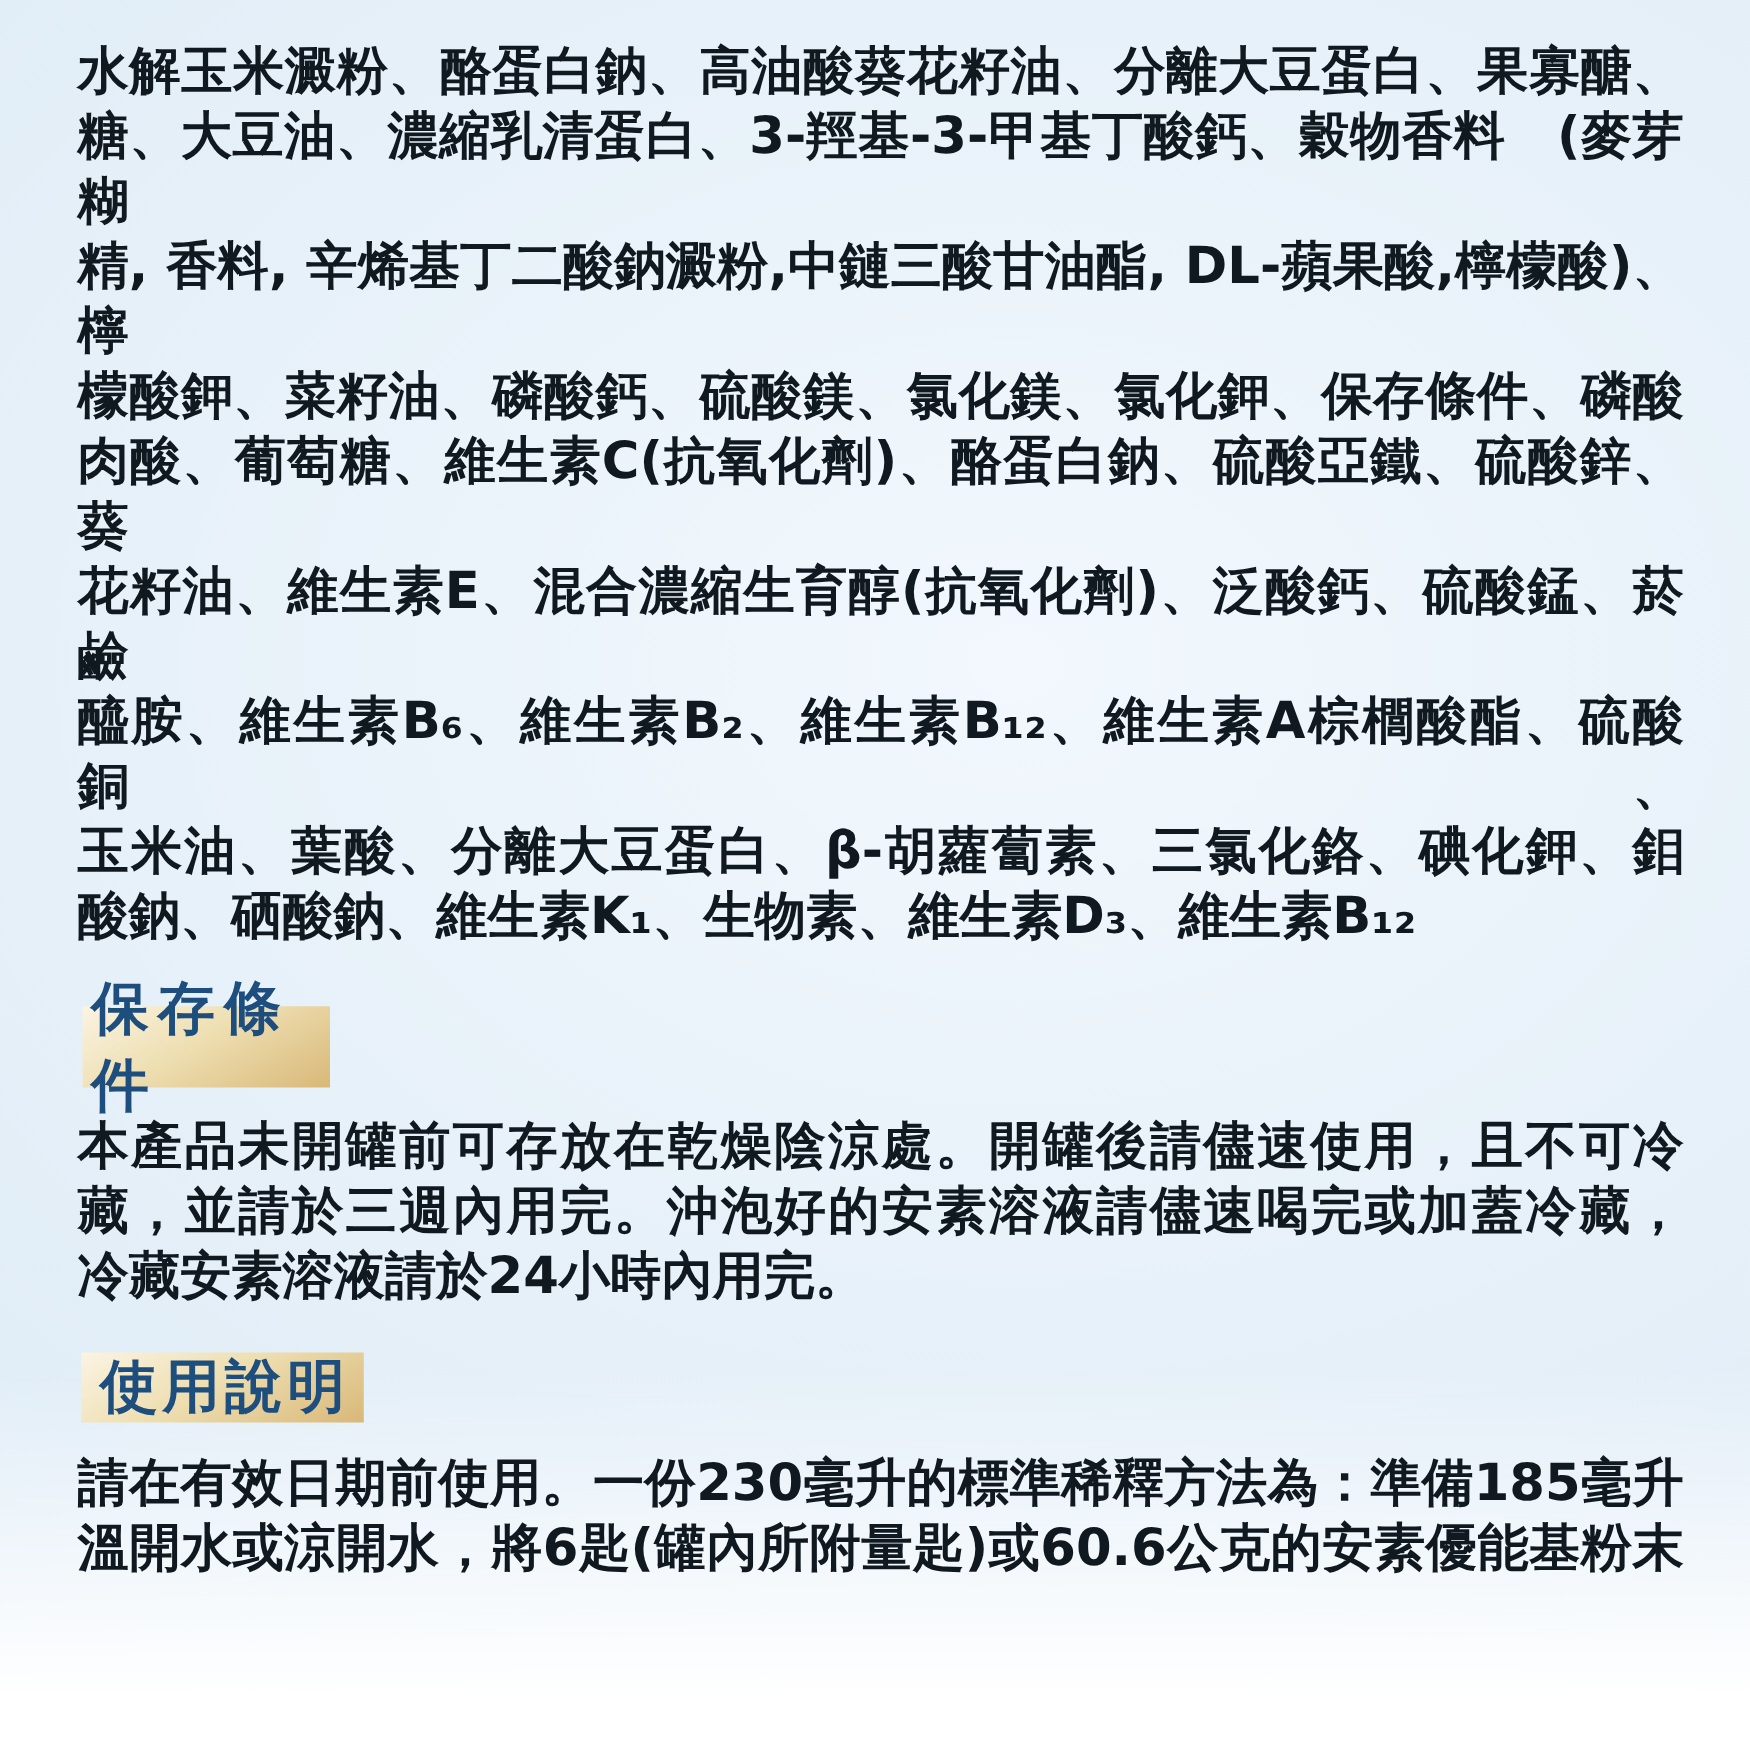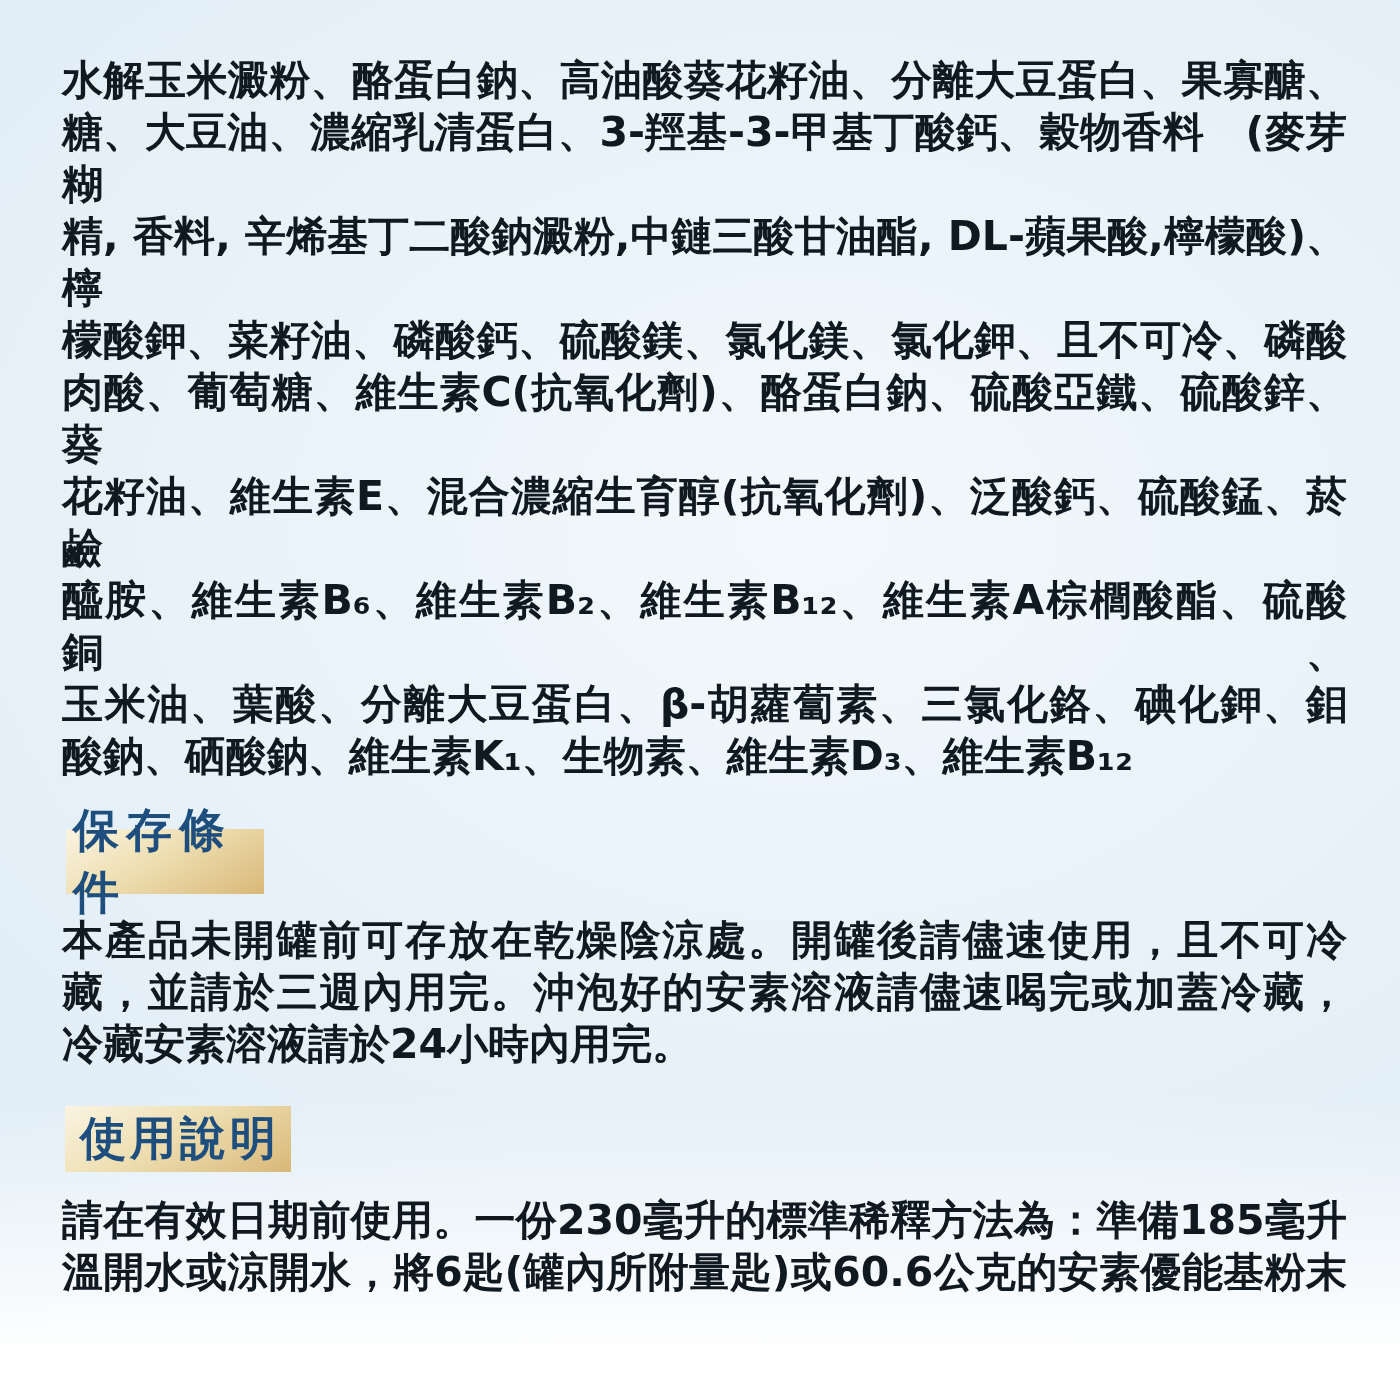--- a/index.html
+++ b/index.html
@@ -14,42 +14,42 @@
 
   .tbox {
     display:flex; align-items:center; justify-content:center;
     background:linear-gradient(150deg, #faf4e2 0%, #eedfb2 45%, #d9b878 100%);
     color:#1d4e7e; font-weight:bold;
   }
   .tbox.s1 { width:241px; height:57px; margin-left:5px; font-size:45px;
              letter-spacing:16px; padding-left:16px; box-sizing:border-box; }
   .tbox.s2 { width:198px; height:65px; margin-left:4px; margin-top:47px; font-size:46px;
              letter-spacing:7px; padding-left:7px; box-sizing:border-box; }
-  .tbox.s3 { width:226px; height:66px; margin-left:3px; margin-top:36px; font-size:46px;
+  .tbox.s3 { width:226px; height:56px; margin-left:3px; margin-top:36px; font-size:46px;
              letter-spacing:4px; padding-left:4px; box-sizing:border-box; }
 
   .para { width:1285px; font-size:41px; line-height:52px; color:#101820; font-weight:600; }
-  .para.p1 { margin-top:44px; }
+  .para.p1 { margin-top:20px; }
   .para.p2 { margin-top:20px; }
   .para.p3 { margin-top:22px; }
   .line { text-align:justify; text-align-last:justify; white-space:pre-wrap; }
   .line.last { text-align-last:left; }
 </style>
 </head>
 <body>
 
 <div class="page">
   <div class="content">
 
     <div class="section">
       <div class="para p1">
         <div class="line">水解玉米澱粉、酪蛋白鈉、高油酸葵花籽油、分離大豆蛋白、果寡醣、</div>
         <div class="line">糖、大豆油、濃縮乳清蛋白、3-羥基-3-甲基丁酸鈣、穀物香料　(麥芽糊</div>
         <div class="line">精, 香料, 辛烯基丁二酸鈉澱粉,中鏈三酸甘油酯, DL-蘋果酸,檸檬酸)、檸</div>
-        <div class="line">檬酸鉀、菜籽油、磷酸鈣、硫酸鎂、氯化鎂、氯化鉀、且不可冷、磷酸</div>
+        <div class="line">檬酸鉀、菜籽油、磷酸鈣、硫酸鎂、氯化鎂、氯化鉀、保存條件、磷酸</div>
         <div class="line">肉酸、葡萄糖、維生素C(抗氧化劑)、酪蛋白鈉、硫酸亞鐵、硫酸鋅、葵</div>
         <div class="line">花籽油、維生素E、混合濃縮生育醇(抗氧化劑)、泛酸鈣、硫酸錳、菸鹼</div>
         <div class="line">醯胺、維生素B₆、維生素B₂、維生素B₁₂、維生素A棕櫚酸酯、硫酸銅、</div>
         <div class="line">玉米油、葉酸、分離大豆蛋白、β-胡蘿蔔素、三氯化鉻、碘化鉀、鉬</div>
         <div class="line last">酸鈉、硒酸鈉、維生素K₁、生物素、維生素D₃、維生素B₁₂</div>
       </div>
     </div>
 
     <div class="section">
       <div class="tbox s2">保存條件</div>

